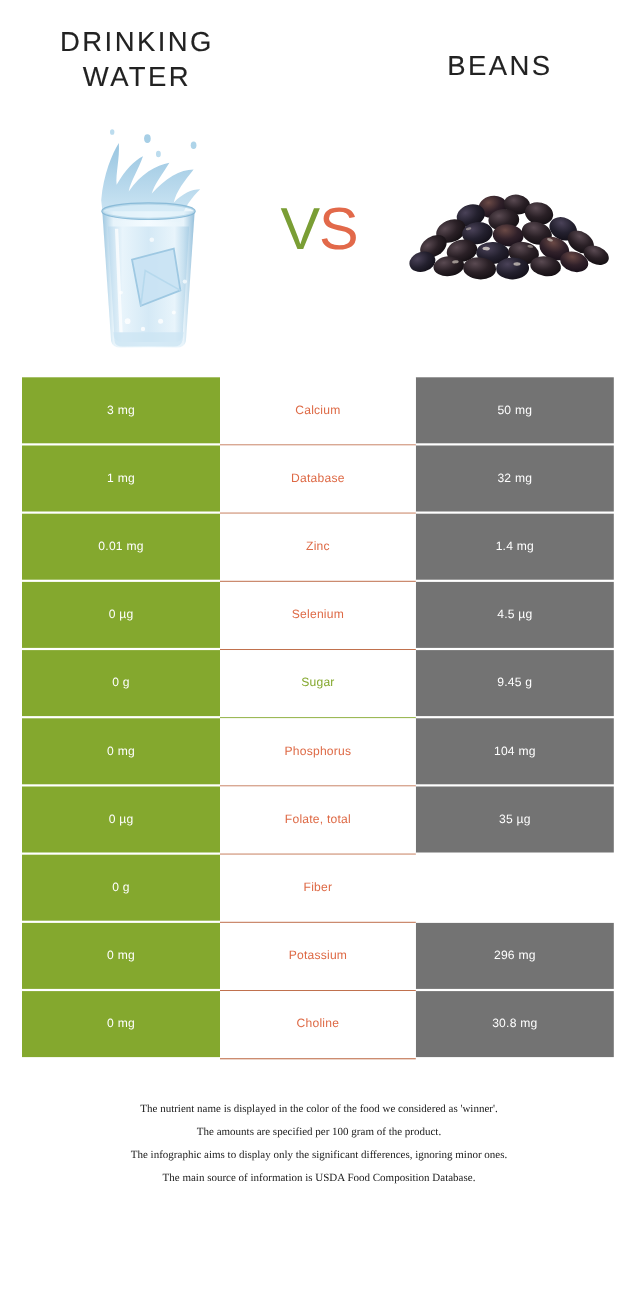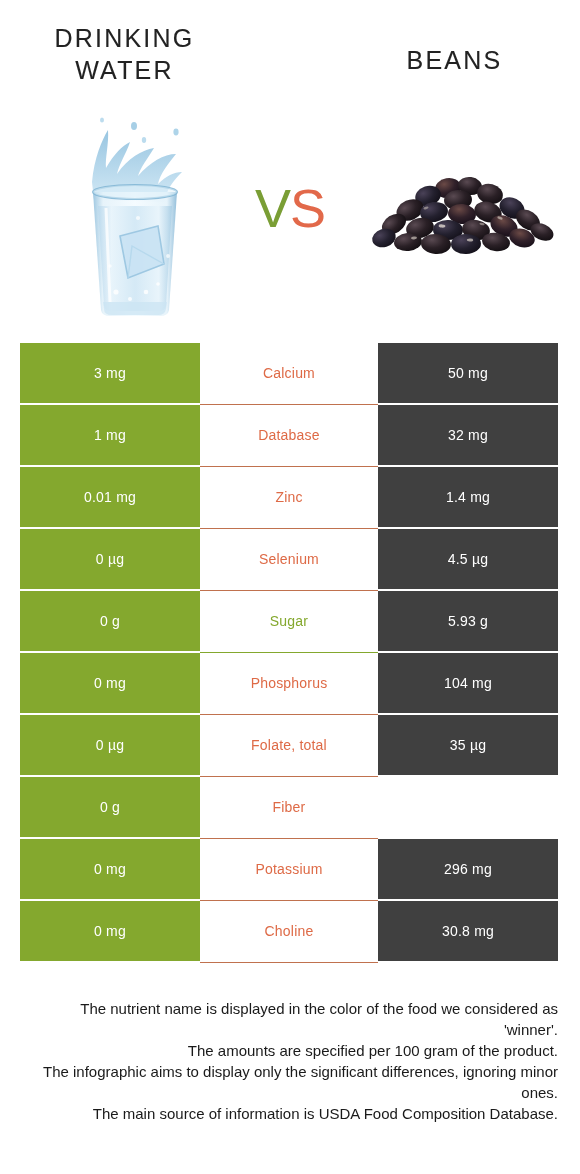--- a/index.html
+++ b/index.html
@@ -81,21 +81,21 @@
     display: flex;
     width: 538px;
     height: 60px;
     margin-bottom: 2px;
   }
 
   .cell {
     display: flex;
     align-items: center;
     justify-content: center;
-    font-size: 14px;
+    font-size: 11px;
     letter-spacing: 0.2px;
   }
 
   .cell-left {
     width: 180px;
     background: #84a82e;
     color: #ffffff;
   }
 
   .cell-mid {
@@ -113,35 +113,35 @@
     content: "";
     position: absolute;
     left: 0; right: 0; bottom: -2px;
     height: 1px;
     background: #c0714e;
   }
   .cell-mid.win-left::after { background: #84a82e; }
 
   .cell-right {
     width: 180px;
-    background: #404040;
+    background: #737373;
     color: #ffffff;
   }
 
   
   .footer {
     position: absolute;
     left: 22px;
     top: 998px;
     width: 536px;
-    text-align: right;
-    font-size: 15px;
+    text-align: center;
+    font-size: 10px;
     line-height: 21px;
     color: #1a1a1a;
-    font-family: Liberation Sans, sans-serif;
+    font-family: Liberation Serif, serif;
   }
   .footer p { margin: 0; }
 </style>
 </head>
 <body>
 
 <div class="page">
 
   <div class="header">
 
@@ -287,21 +287,21 @@
         <div class="cell cell-right">1.4 mg</div>
       </div>
       <div class="row">
         <div class="cell cell-left">0 µg</div>
         <div class="cell cell-mid win-right">Selenium</div>
         <div class="cell cell-right">4.5 µg</div>
       </div>
       <div class="row">
         <div class="cell cell-left">0 g</div>
         <div class="cell cell-mid win-left">Sugar</div>
-        <div class="cell cell-right">5.93 g</div>
+        <div class="cell cell-right">9.45 g</div>
       </div>
       <div class="row">
         <div class="cell cell-left">0 mg</div>
         <div class="cell cell-mid win-right">Phosphorus</div>
         <div class="cell cell-right">104 mg</div>
       </div>
       <div class="row">
         <div class="cell cell-left">0 µg</div>
         <div class="cell cell-mid win-right">Folate, total</div>
         <div class="cell cell-right">35 µg</div>

